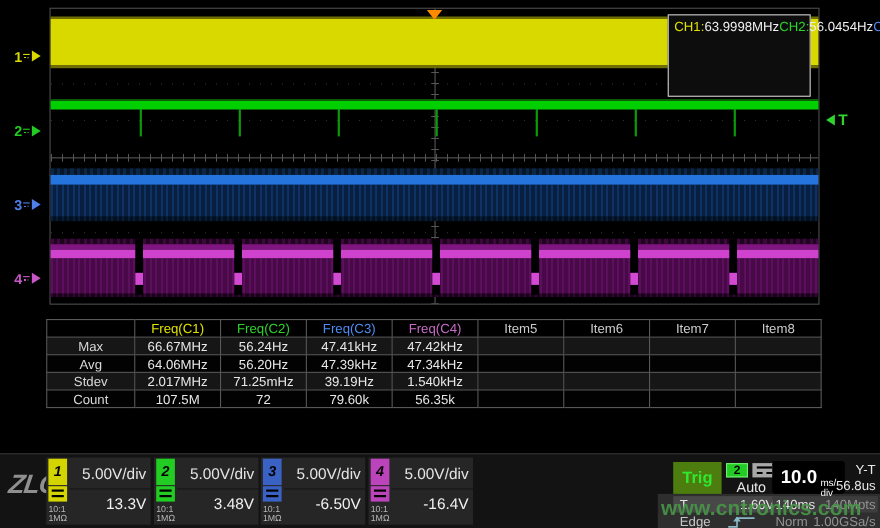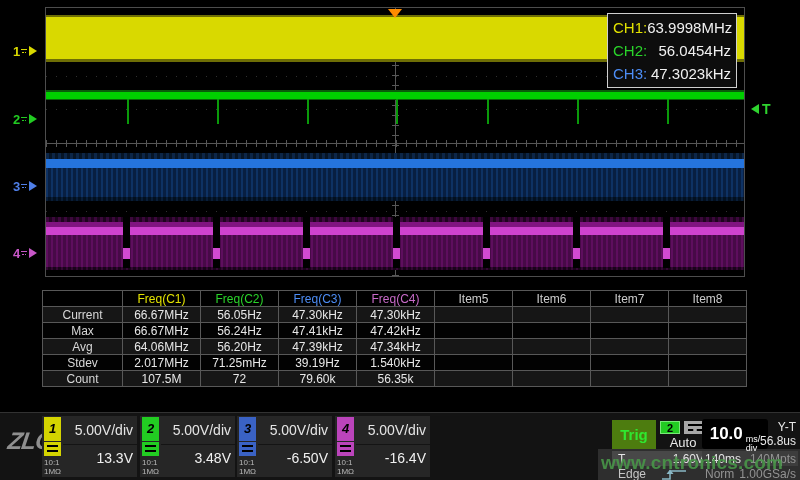--- a/index.html
+++ b/index.html
@@ -45,21 +45,21 @@
   #w4{top:217px;height:53px;}
   #w4 .t{position:absolute;left:0;top:0;width:100%;height:5px;background:repeating-linear-gradient(90deg,#3c083c 0 3px,#1e041e 3px 6px);}
   #w4 .m{position:absolute;left:0;top:5px;width:100%;height:5px;background:#801480;}
   #w4 .l{position:absolute;left:0;top:10px;width:100%;height:8px;background:#ce42ce;}
   #w4 .f{position:absolute;left:0;top:18px;width:100%;height:32px;background:repeating-linear-gradient(90deg,#5e0e5e 0 2px,#470a47 2px 5px);}
   #w4 .b{position:absolute;left:0;top:50px;width:100%;height:3px;background:repeating-linear-gradient(90deg,#330733 0 2px,#1a031a 2px 5px);}
   .gap{position:absolute;top:0;width:7px;height:51px;background:#000;}
   .gap .gd{position:absolute;left:0;top:31px;width:7px;height:11px;background:#d24ad2;}
 
   
-  #freqbox{position:absolute;left:607px;top:13px;width:130px;height:75px;background:#0d0d0d;border:1px solid #cfcfcf;box-sizing:border-box;z-index:10;padding:2px 5px;display:flex;flex-direction:column;justify-content:space-around;font-size:15px;}
+  #freqbox{position:absolute;left:607px;top:13px;width:130px;height:75px;background:#0d0d0d;border:1px solid #cfcfcf;box-sizing:border-box;z-index:10;padding:2px 5px;display:flex;flex-direction:row;justify-content:space-around;font-size:12px;}
   .frow{display:flex;justify-content:space-between;line-height:16px;}
   .frow .fv{color:#f0f0f0;}
   .fc1{color:#e2e200;} .fc2{color:#2ad42a;} .fc3{color:#4d8df5;} .fc4{color:#c86ac8;}
 
   
   #mtable{position:absolute;left:42px;top:290px;width:704px;border-collapse:collapse;table-layout:fixed;font-size:12px;z-index:4;}
   #mtable th,#mtable td{border:1px solid #585858;height:15px;padding:0 2px;text-align:center;font-weight:normal;overflow:hidden;white-space:nowrap;}
   #mtable thead tr{background:#000;}
   #mtable tbody tr:nth-child(odd){background:#161616;}
   #mtable tbody tr:nth-child(even){background:#020202;}
@@ -227,31 +227,20 @@
         <th class="fc3">Freq(C3)</th>
         <th class="fc4">Freq(C4)</th>
         <th class="it">Item5</th>
         <th class="it">Item6</th>
         <th class="it">Item7</th>
         <th class="it">Item8</th>
       </tr>
     </thead>
     <tbody>
       <tr>
-        <td class="rl">Current</td>
-        <td>66.67MHz</td>
-        <td>56.05Hz</td>
-        <td>47.30kHz</td>
-        <td>47.30kHz</td>
-        <td></td>
-        <td></td>
-        <td></td>
-        <td></td>
-      </tr>
-      <tr>
         <td class="rl">Max</td>
         <td>66.67MHz</td>
         <td>56.24Hz</td>
         <td>47.41kHz</td>
         <td>47.42kHz</td>
         <td></td>
         <td></td>
         <td></td>
         <td></td>
       </tr>

